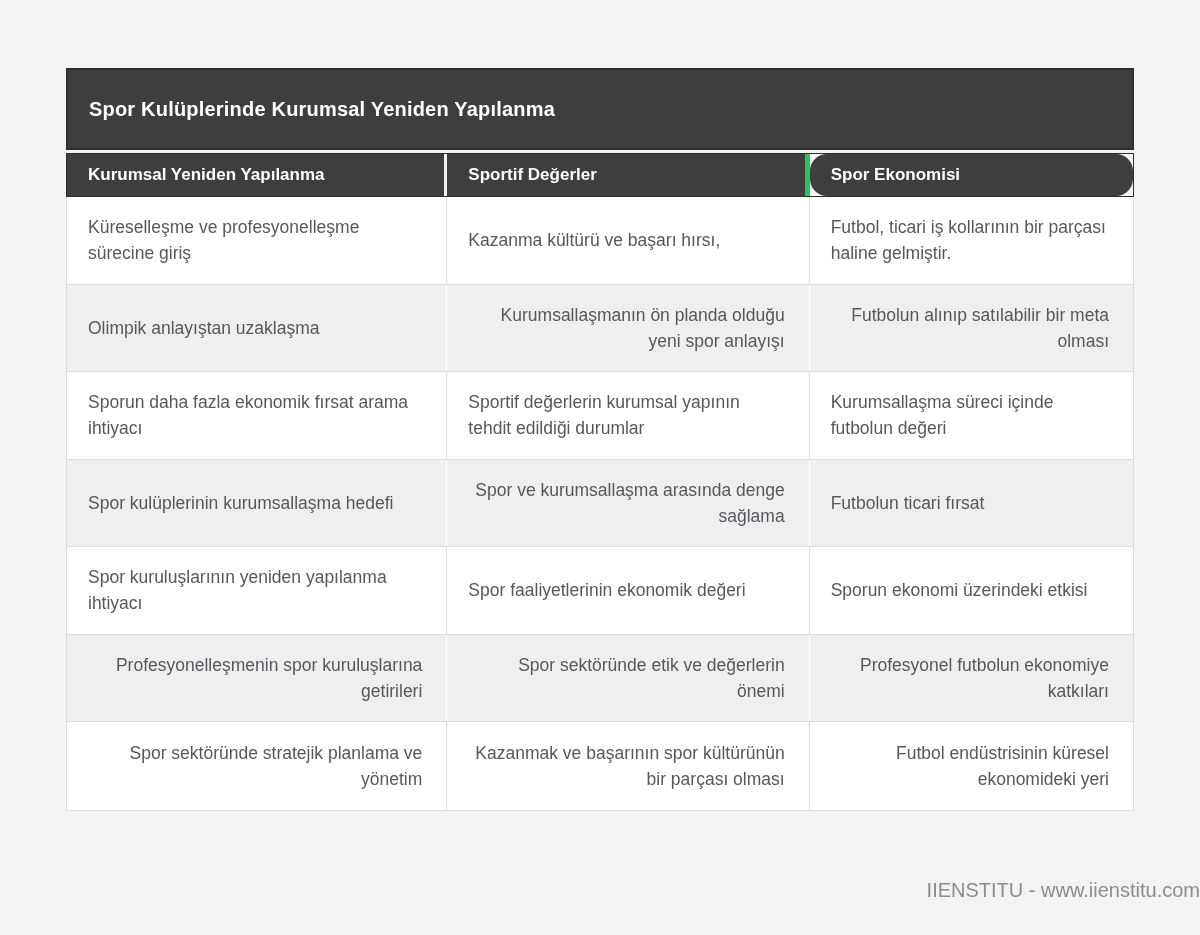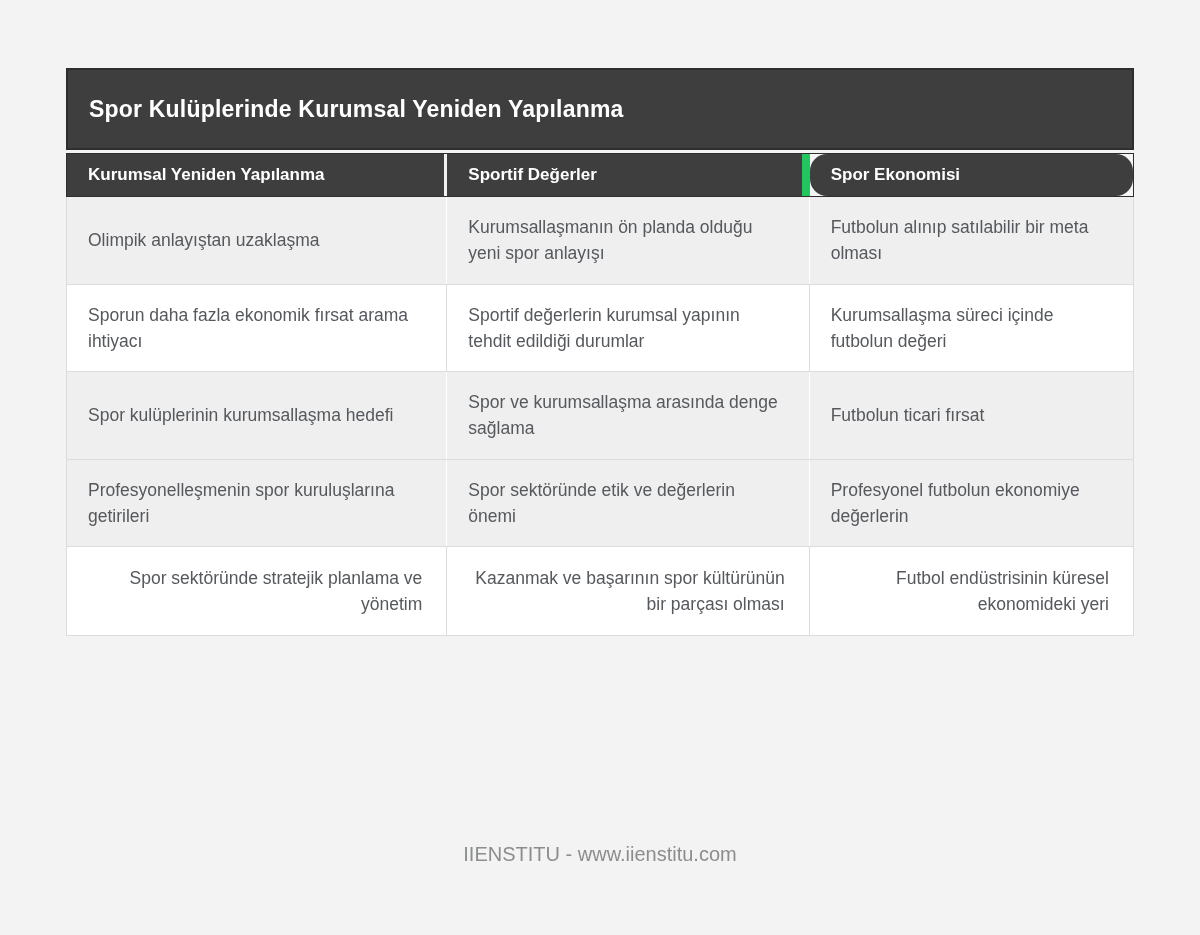--- a/index.html
+++ b/index.html
@@ -29,110 +29,120 @@
     height:82px;
     background:var(--dark-bg);
     border:2px solid var(--dark-border);
     display:flex;
     align-items:center;
     padding-left:21px;
     margin-bottom:3px;
   }
   .title-bar h1{
     color:#ffffff;
-    font-size:23px;
+    font-size:20px;
     font-weight:bold;
     letter-spacing:0.2px;
   }
   .thead{
     display:flex;
     height:44px;
     border:1px solid var(--dark-border);
     background:#f5f5f5;
   }
   .th{
     background:var(--dark-bg);
     color:#ffffff;
     font-size:17px;
     font-weight:bold;
     display:flex;
     align-items:center;
     padding-left:21px;
   }
   .th:nth-child(1){width:35.68%;border-right:3px solid #f0f0f0;}
-  .th:nth-child(2){width:33.99%;border-right:8px solid #22c55e;}
+  .th:nth-child(2){width:33.99%;border-right:5px solid #22c55e;}
   .th:nth-child(3){flex:1;border-radius:17px;}
   .tbody{
     border:1px solid var(--divider);
     border-top:none;
     background:#ffffff;
   }
   .tr{
     display:flex;
     min-height:87.5px;
     background:#ffffff;
     border-bottom:1px solid var(--divider);
   }
   .tr:last-child{border-bottom:none;text-align:right;}
-  .tr.alt{background:var(--row-alt-bg);}
+  .tr.alt{background:var(--row-alt-bg);text-align:right;}
   .td{
     display:flex;
     align-items:center;
     padding:10px 24px 10px 21px;
     font-size:17.5px;
     line-height:1.5;
     color:var(--cell-text);
   }
   .td:nth-child(1){width:35.68%;border-right:1px solid var(--divider);}
   .td:nth-child(2){width:33.99%;border-right:1px solid var(--divider);}
   .td:nth-child(3){flex:1;}
   .tr.alt .td{border-right-color:#ffffff;}
   .footer{
     position:absolute;
     left:0;
-    top:843px;
+    top:879px;
     width:100%;
-    text-align:center;
+    text-align:right;
     font-size:20px;
     color:var(--footer-text);
   }
 </style>
 </head>
 <body>
 
 <div class="panel">
   <div class="title-bar">
     <h1>Spor Kulüplerinde Kurumsal Yeniden Yapılanma</h1>
   </div>
   <div class="table">
     <div class="thead">
       <div class="th">Kurumsal Yeniden Yapılanma</div>
       <div class="th">Sportif Değerler</div>
       <div class="th">Spor Ekonomisi</div>
     </div>
     <div class="tbody" id="tbody">
+        <div class="tr">
+          <div class="td">Küreselleşme ve profesyonelleşme sürecine giriş</div>
+          <div class="td">Kazanma kültürü ve başarı hırsı,</div>
+          <div class="td">Futbol, ticari iş kollarının bir parçası haline gelmiştir.</div>
+        </div>
         <div class="tr alt">
           <div class="td">Olimpik anlayıştan uzaklaşma</div>
           <div class="td">Kurumsallaşmanın ön planda olduğu yeni spor anlayışı</div>
           <div class="td">Futbolun alınıp satılabilir bir meta olması</div>
         </div>
         <div class="tr">
           <div class="td">Sporun daha fazla ekonomik fırsat arama ihtiyacı</div>
           <div class="td">Sportif değerlerin kurumsal yapının tehdit edildiği durumlar</div>
           <div class="td">Kurumsallaşma süreci içinde futbolun değeri</div>
         </div>
         <div class="tr alt">
           <div class="td">Spor kulüplerinin kurumsallaşma hedefi</div>
           <div class="td">Spor ve kurumsallaşma arasında denge sağlama</div>
           <div class="td">Futbolun ticari fırsat</div>
         </div>
+        <div class="tr">
+          <div class="td">Spor kuruluşlarının yeniden yapılanma ihtiyacı</div>
+          <div class="td">Spor faaliyetlerinin ekonomik değeri</div>
+          <div class="td">Sporun ekonomi üzerindeki etkisi</div>
+        </div>
         <div class="tr alt">
           <div class="td">Profesyonelleşmenin spor kuruluşlarına getirileri</div>
           <div class="td">Spor sektöründe etik ve değerlerin önemi</div>
-          <div class="td">Profesyonel futbolun ekonomiye değerlerin</div>
+          <div class="td">Profesyonel futbolun ekonomiye katkıları</div>
         </div>
         <div class="tr">
           <div class="td">Spor sektöründe stratejik planlama ve yönetim</div>
           <div class="td">Kazanmak ve başarının spor kültürünün bir parçası olması</div>
           <div class="td">Futbol endüstrisinin küresel ekonomideki yeri</div>
         </div>
       </div>
   </div>
 </div>
 

